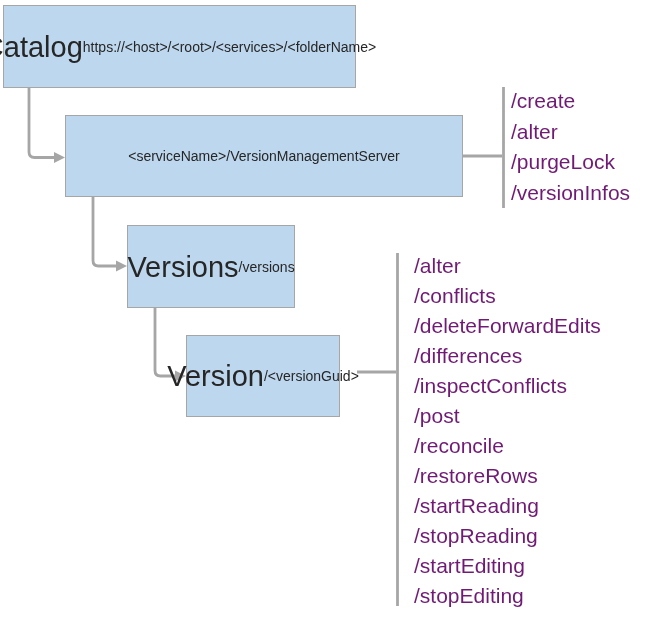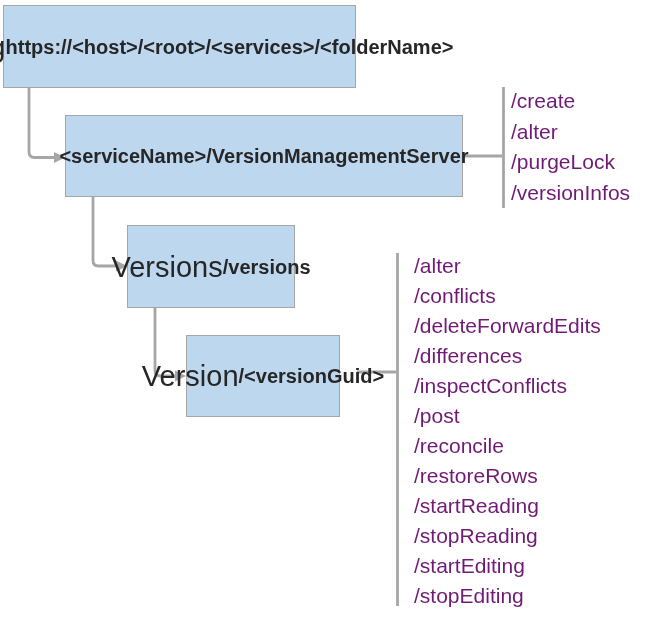--- a/index.html
+++ b/index.html
@@ -33,23 +33,23 @@
     justify-content: center;
     text-align: center;
     color: #262626;
   }
   .node-title {
     font-size: 29px;
     line-height: 36px;
     white-space: nowrap;
   }
   .node-subtitle {
-    font-size: 20px;
+    font-size: 14px;
     line-height: 20px;
-    font-weight: 700;
+    font-weight: 400;
     white-space: nowrap;
   }
   .node-catalog  { left: 3px;   top: 5px;   width: 353px; height: 83px; }
   .node-vms      { left: 65px;  top: 115px; width: 398px; height: 82px; }
   .node-versions { left: 127px; top: 225px; width: 168px; height: 83px; }
   .node-version  { left: 186px; top: 335px; width: 154px; height: 82px; }
   .ops {
     position: absolute;
     color: #701a75;
     font-size: 21px;

